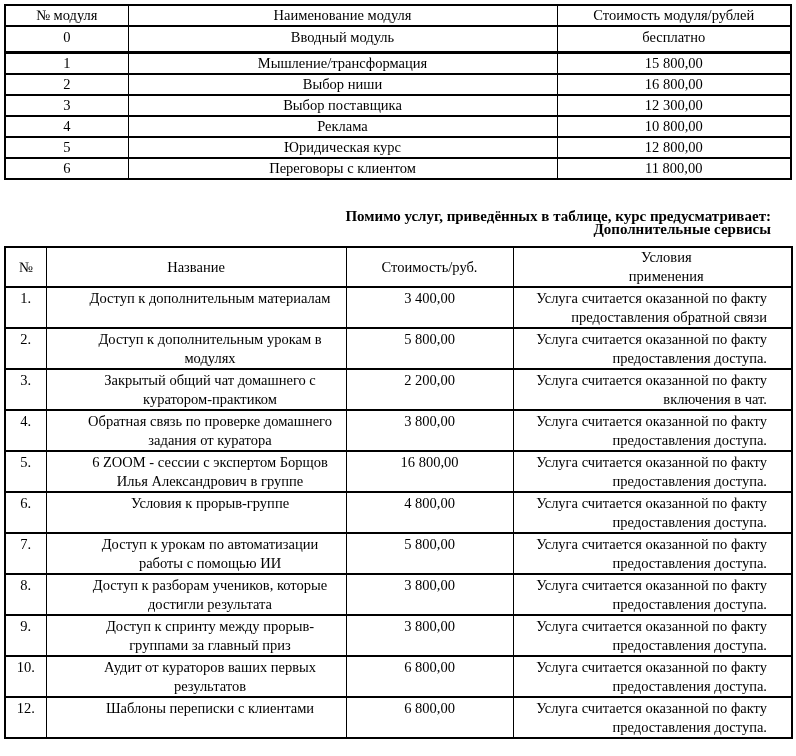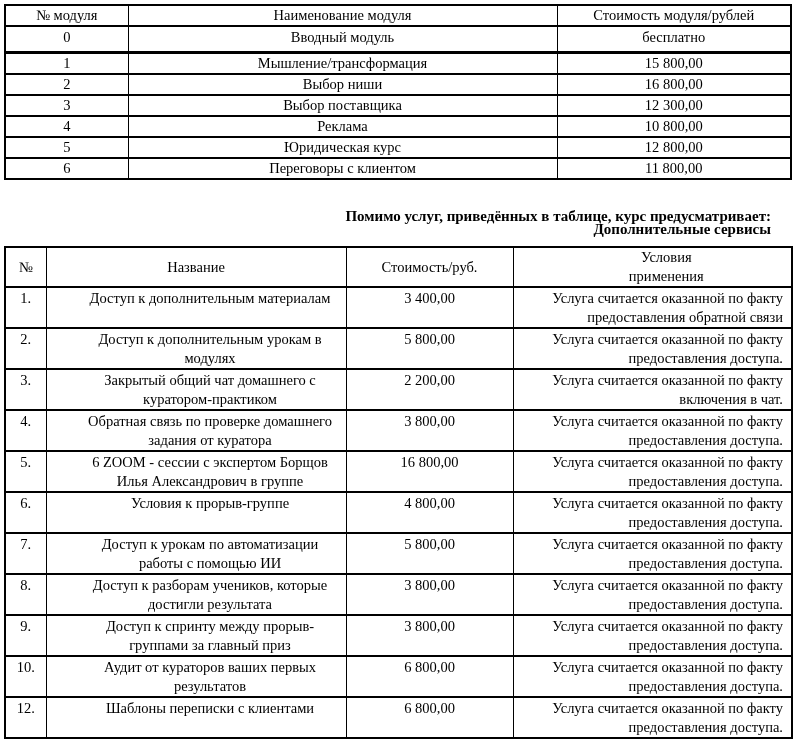--- a/index.html
+++ b/index.html
@@ -53,21 +53,21 @@
 
   
   #t2 { left: 4px; top: 246px; width: 787px; }
   #t2 tr.hdr { height: 37px; }
   #t2 tr.row { height: 39px; }
   #t2 tr.row td { vertical-align: top; padding-top: 1px; }
   .preline { white-space: pre-line; padding-left: 32px; }
   .cond {
     text-align: right;
     white-space: pre-line;
-    padding-right: 8px;
+    padding-right: 24px;
   }
 </style>
 </head>
 <body>
 
 <table id="t1a" class="outer">
   <colgroup>
       <col style="width:123px">
       <col style="width:429px">
       <col style="width:234px">

